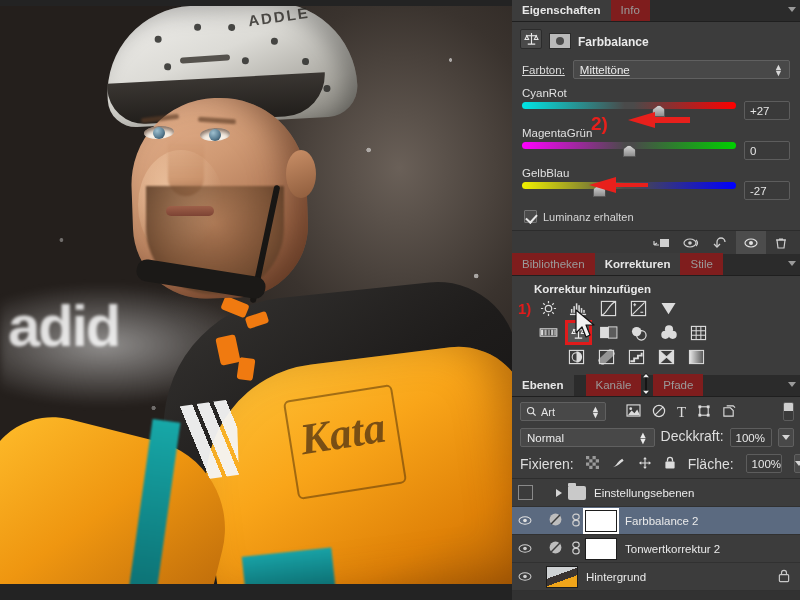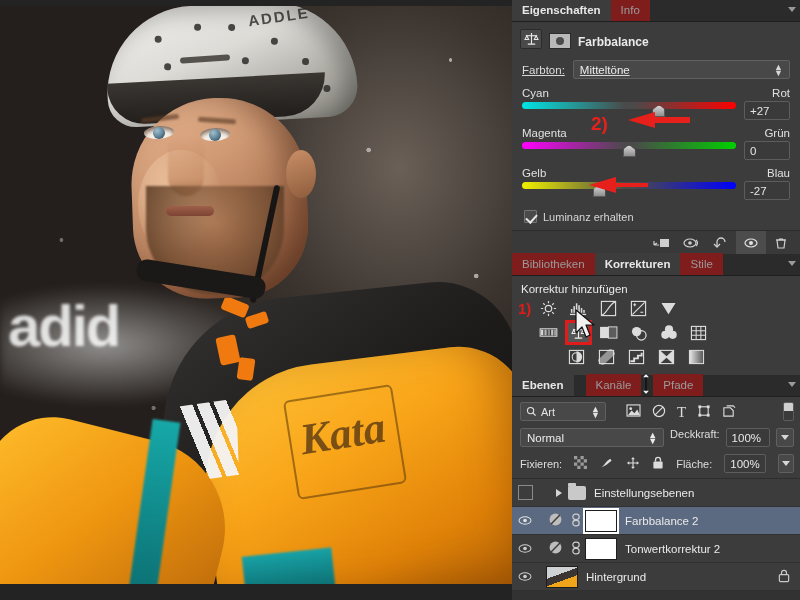--- a/index.html
+++ b/index.html
@@ -209,21 +209,21 @@
   .row-farbton { display: flex; align-items: center; gap: 8px; padding: 5px 10px 8px 10px; text-decoration: underline; }
   .row-farbton .lbl { font-size: 11.5px; color: #dcdcdc; }
   .select {
     flex: 1; height: 19px; background: #484848; border: 1px solid #606060; border-radius: 2px;
     display: flex; align-items: center; padding: 0 6px; font-size: 11.5px; color: #ececec;
     position: relative;
   }
   .select .spin { position: absolute; right: 6px; top: 3px; color: #d8d8d8; font-size: 9px; line-height: 6px; text-align:center; }
 
   .slider-block { padding: 0 10px; }
-  .slider-labels { display: flex; justify-content: space-between; font-size: 11.5px; color: #e0e0e0; margin-bottom: 2px; }
+  .slider-labels { display: flex; font-size: 11.5px; color: #e0e0e0; margin-bottom: 2px; }
   .slider-row { display: flex; align-items: flex-start; gap: 8px; margin-bottom: 7px; }
   .slider-col { flex: 1; }
   .track { position: relative; height: 7px; border-radius: 4px; margin-top: 1px; }
   .track.cr { background: linear-gradient(90deg, #00e5e5 0%, #4a4a4a 48%, #4a4a4a 52%, #ff0000 100%); }
   .track.mg { background: linear-gradient(90deg, #ff00ff 0%, #4a4a4a 48%, #4a4a4a 52%, #00d000 100%); }
   .track.yb { background: linear-gradient(90deg, #f0f000 0%, #4a4a4a 48%, #4a4a4a 52%, #0000ff 100%); }
   .thumb {
     position: absolute; top: 3px; width: 13px; height: 12px; margin-left: -6.5px;
     background: linear-gradient(180deg, #d3d3d3, #8e8e8e);
     clip-path: polygon(50% 0%, 100% 42%, 100% 100%, 0% 100%, 0% 42%);
@@ -244,21 +244,21 @@
   }
   .props-footer {
     height: 24px; background: #393939; border-top: 1px solid #2c2c2c;
     display: flex; align-items: center; justify-content: flex-end; padding-right: 4px; gap: 0;
   }
   .fbtn { width: 30px; height: 24px; display:flex; align-items:center; justify-content:center; }
   .fbtn.on { background: #4c4c4c; }
 
   
   #korr { background: #3c3c3c; }
-  .korr-title { padding: 7px 10px 4px 9px; font-size: 11.5px; font-weight: normal; color: #e8e8e8; }
+  .korr-title { padding: 7px 10px 4px 22px; font-size: 11.5px; font-weight: bold; color: #e8e8e8; }
   .adj-grid { padding: 0 10px 4px 26px; }
   .adj-row { display: flex; gap: 9px; margin-bottom: 5px; align-items: center; }
   .adj { width: 21px; height: 19px; display: flex; align-items: center; justify-content: center; position: relative; }
   .adj.sel { outline: 3px solid #e01b1b; background: #565656; }
   .step-badge { position: absolute; font-size: 15px; font-weight: bold; color: #e01b1b; font-family: "Liberation Sans", sans-serif; }
 
   
   #layers { background: #3c3c3c; }
   .filter-row { display: flex; align-items: center; gap: 6px; padding: 5px 6px 4px 8px; }
   .searchsel {
@@ -268,21 +268,21 @@
   .searchsel .spin { position:absolute; right:5px; top:3px; font-size: 9px; line-height:6px; }
   .ficons { display: flex; gap: 11px; margin-left: 14px; align-items: center; }
   .toggle-sw { width: 11px; height: 19px; margin-left: auto; background: linear-gradient(180deg,#cfcfcf 0 48%, #3a3a3a 48% 100%); border: 1px solid #5c5c5c; border-radius: 2px; }
 
   .blend-row { display: flex; gap: 6px; padding: 3px 6px 3px 8px; }
   .blend-sel {
     width: 148px; height: 19px; background: #484848; border: 1px solid #606060; border-radius: 2px;
     display: flex; align-items: center; padding: 0 6px; font-size: 11.5px; color: #ececec; position: relative;
   }
   .blend-sel .spin { position:absolute; right:6px; top:3px; font-size:9px; line-height:6px; }
-  .mini-lbl { font-size: 11px; color: #dedede; }
+  .mini-lbl { font-size: 14px; color: #dedede; }
   .mini-val {
     width: 46px; height: 19px; background: #3a3a3a; border: 1px solid #5d5d5d; border-radius: 2px;
     font-size: 11.5px; color: #e8e8e8; display: flex; align-items: center; padding-left: 5px;
   }
   .mini-drop { width: 18px; height: 19px; background: #484848; border: 1px solid #606060; border-radius: 2px;
     display:flex; align-items:center; justify-content:center; }
   .fix-row { display: flex; align-items: center; gap: 12px; padding: 4px 6px 5px 8px; border-bottom: 1px solid #2d2d2d; }
 
   .layer-list { background: #3c3c3c; }
   .layer {

